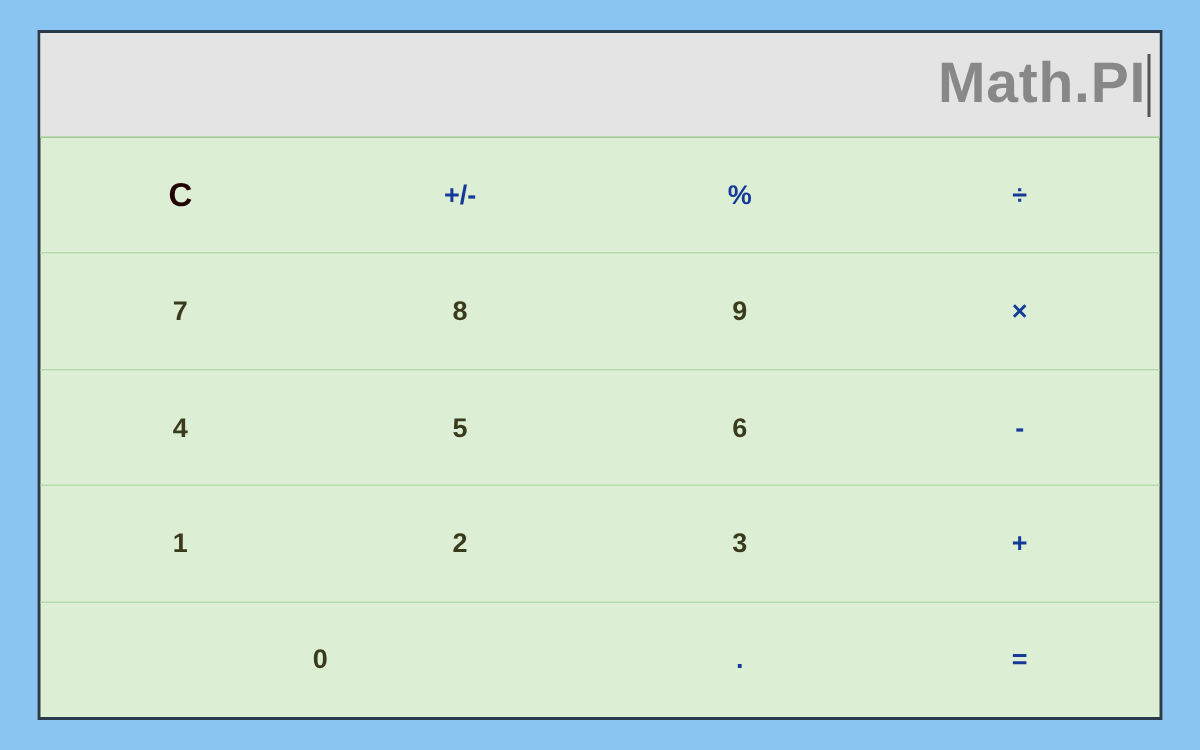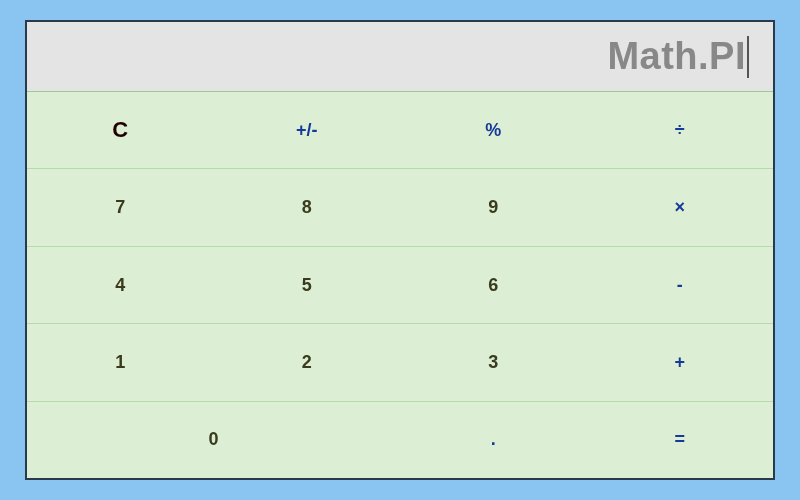--- a/index.html
+++ b/index.html
@@ -25,21 +25,21 @@
       display: flex;
       flex-direction: column;
     }
     .display {
       height: 70px;
       background: #e4e4e4;
       border-bottom: 1px solid #9bcb8f;
       display: flex;
       align-items: center;
       justify-content: flex-end;
-      padding-right: 24px;
+      padding-right: 6px;
       position: relative;
     }
     .display-text {
       font-size: 38px;
       font-weight: bold;
       color: #888888;
       letter-spacing: 0.5px;
     }
     .ibeam {
       width: 2px;

